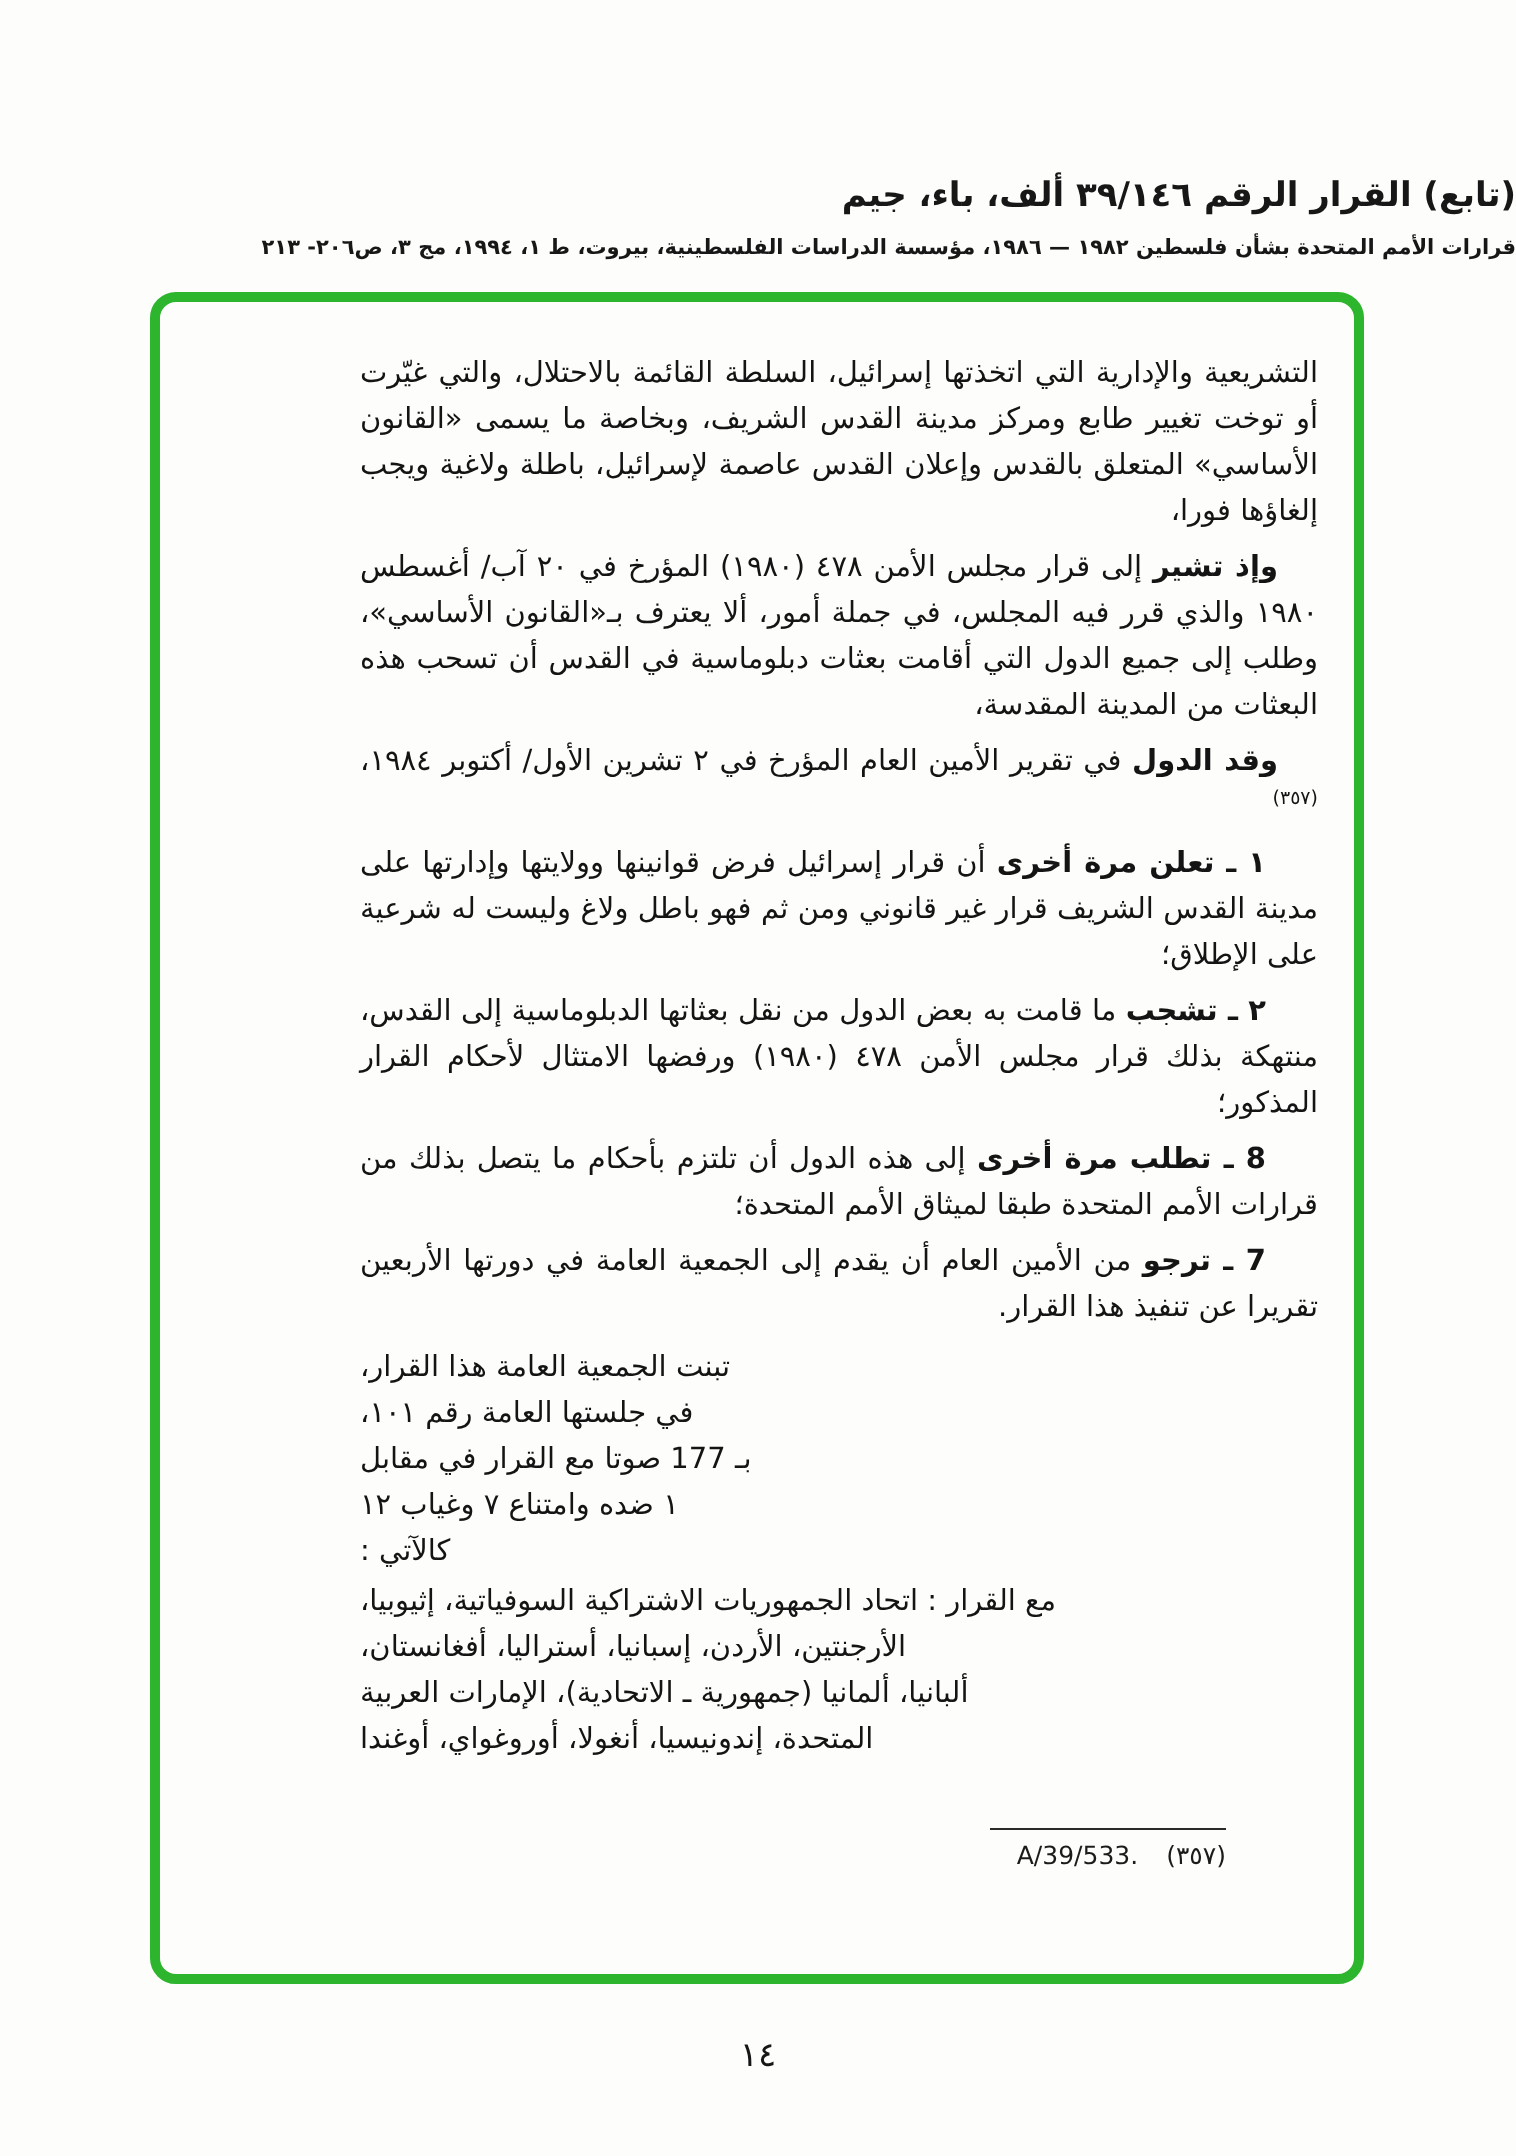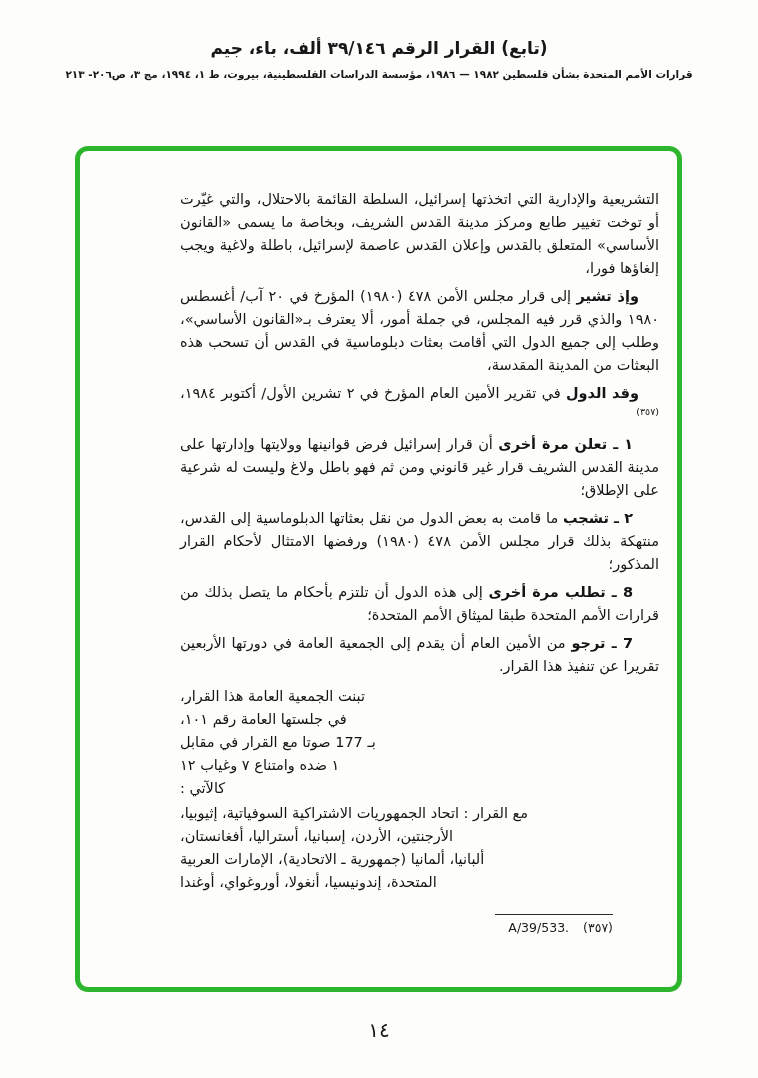--- a/index.html
+++ b/index.html
@@ -9,42 +9,42 @@
     font-family: "DejaVu Sans", sans-serif;
   }
   .page {
     position: relative;
     width: 758px;
     height: 1078px;
     background: #fdfdfb;
     color: #171717;
     overflow: hidden;
   }
-  .header { text-align: center; direction: rtl; padding-top: 38px; }
+  .header { direction: rtl; padding-top: 88px; }
   .header-title { font-size: 17px; font-weight: bold; letter-spacing: 0.2px; margin-bottom: 10px; }
   .header-citation { font-size: 10.5px; font-weight: bold; }
 
   .green-box {
     position: absolute;
     left: 75px;
     top: 146px;
     width: 607px;
     height: 846px;
     border: 5px solid #2db52d;
     border-radius: 13px;
   }
   .text-column {
     direction: rtl;
     padding: 25px 18px 0 100px;
     font-size: 14.5px;
     line-height: 23px;
     color: #141414;
   }
   .para { text-align: justify; text-indent: 20px; margin: 5px 0; }
-  .para.continuation { text-indent: 0; margin-top: 12px; }
+  .para.continuation { text-indent: 0; margin-top: 0; }
   .para.numbered { text-indent: 26px; }
   .lead { font-weight: bold; }
   sup.ref { font-size: 9.5px; line-height: 0; }
 
   .vote-record { margin-top: 7px; }
   .with-list { margin-top: 2px; }
   .flush-left { text-align: left; }
 
   .footnote {
     position: absolute;
@@ -55,21 +55,21 @@
   }
   .footnote-rule { width: 118px; border-top: 1.5px solid #2a2a2a; margin-bottom: 5px; }
   .footnote-text { font-size: 12.5px; color: #1b1b1b; text-align: right; }
   .footnote-text .marker { margin-left: 10px; }
 
   .page-number {
     position: absolute;
     left: 0; right: 0;
     top: 1018px;
     text-align: center;
-    font-size: 20px;
+    font-size: 17px;
     color: #161616;
   }
 </style>
 </head>
 <body>
 
 <div class="page" style="background: rgb(253, 253, 251);">
 
   <div class="header">
     <div class="header-title">(تابع) القرار الرقم ٣٩/١٤٦ ألف، باء، جيم</div>

